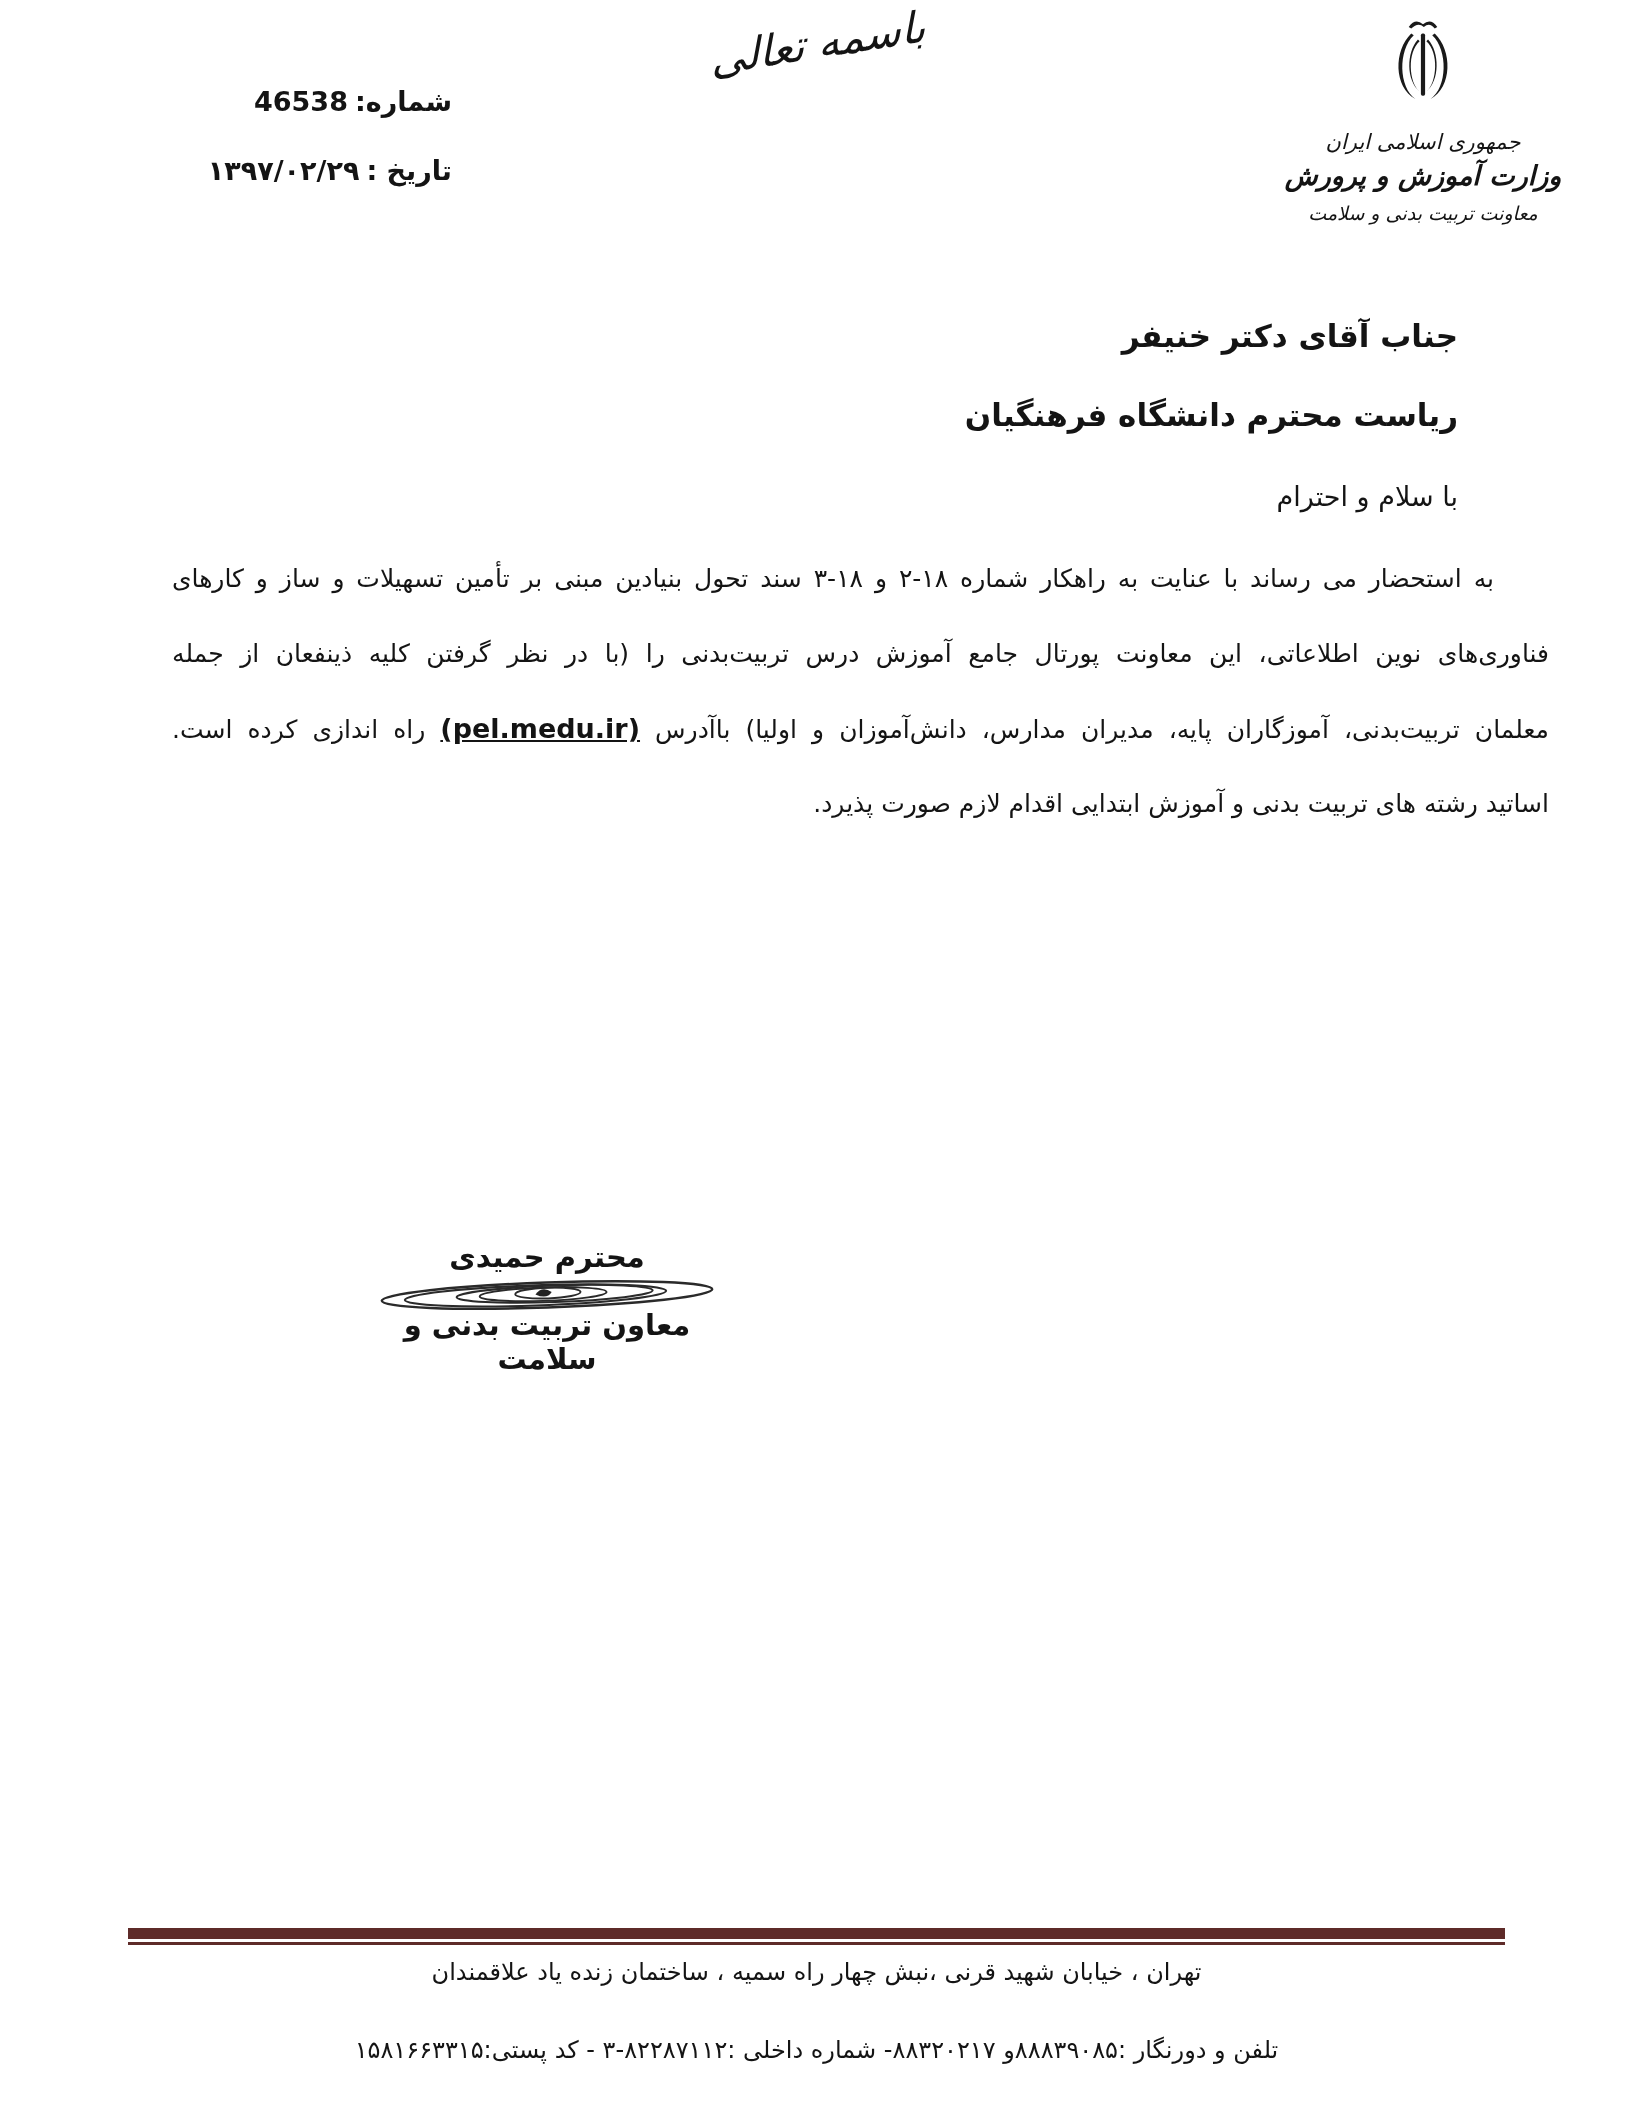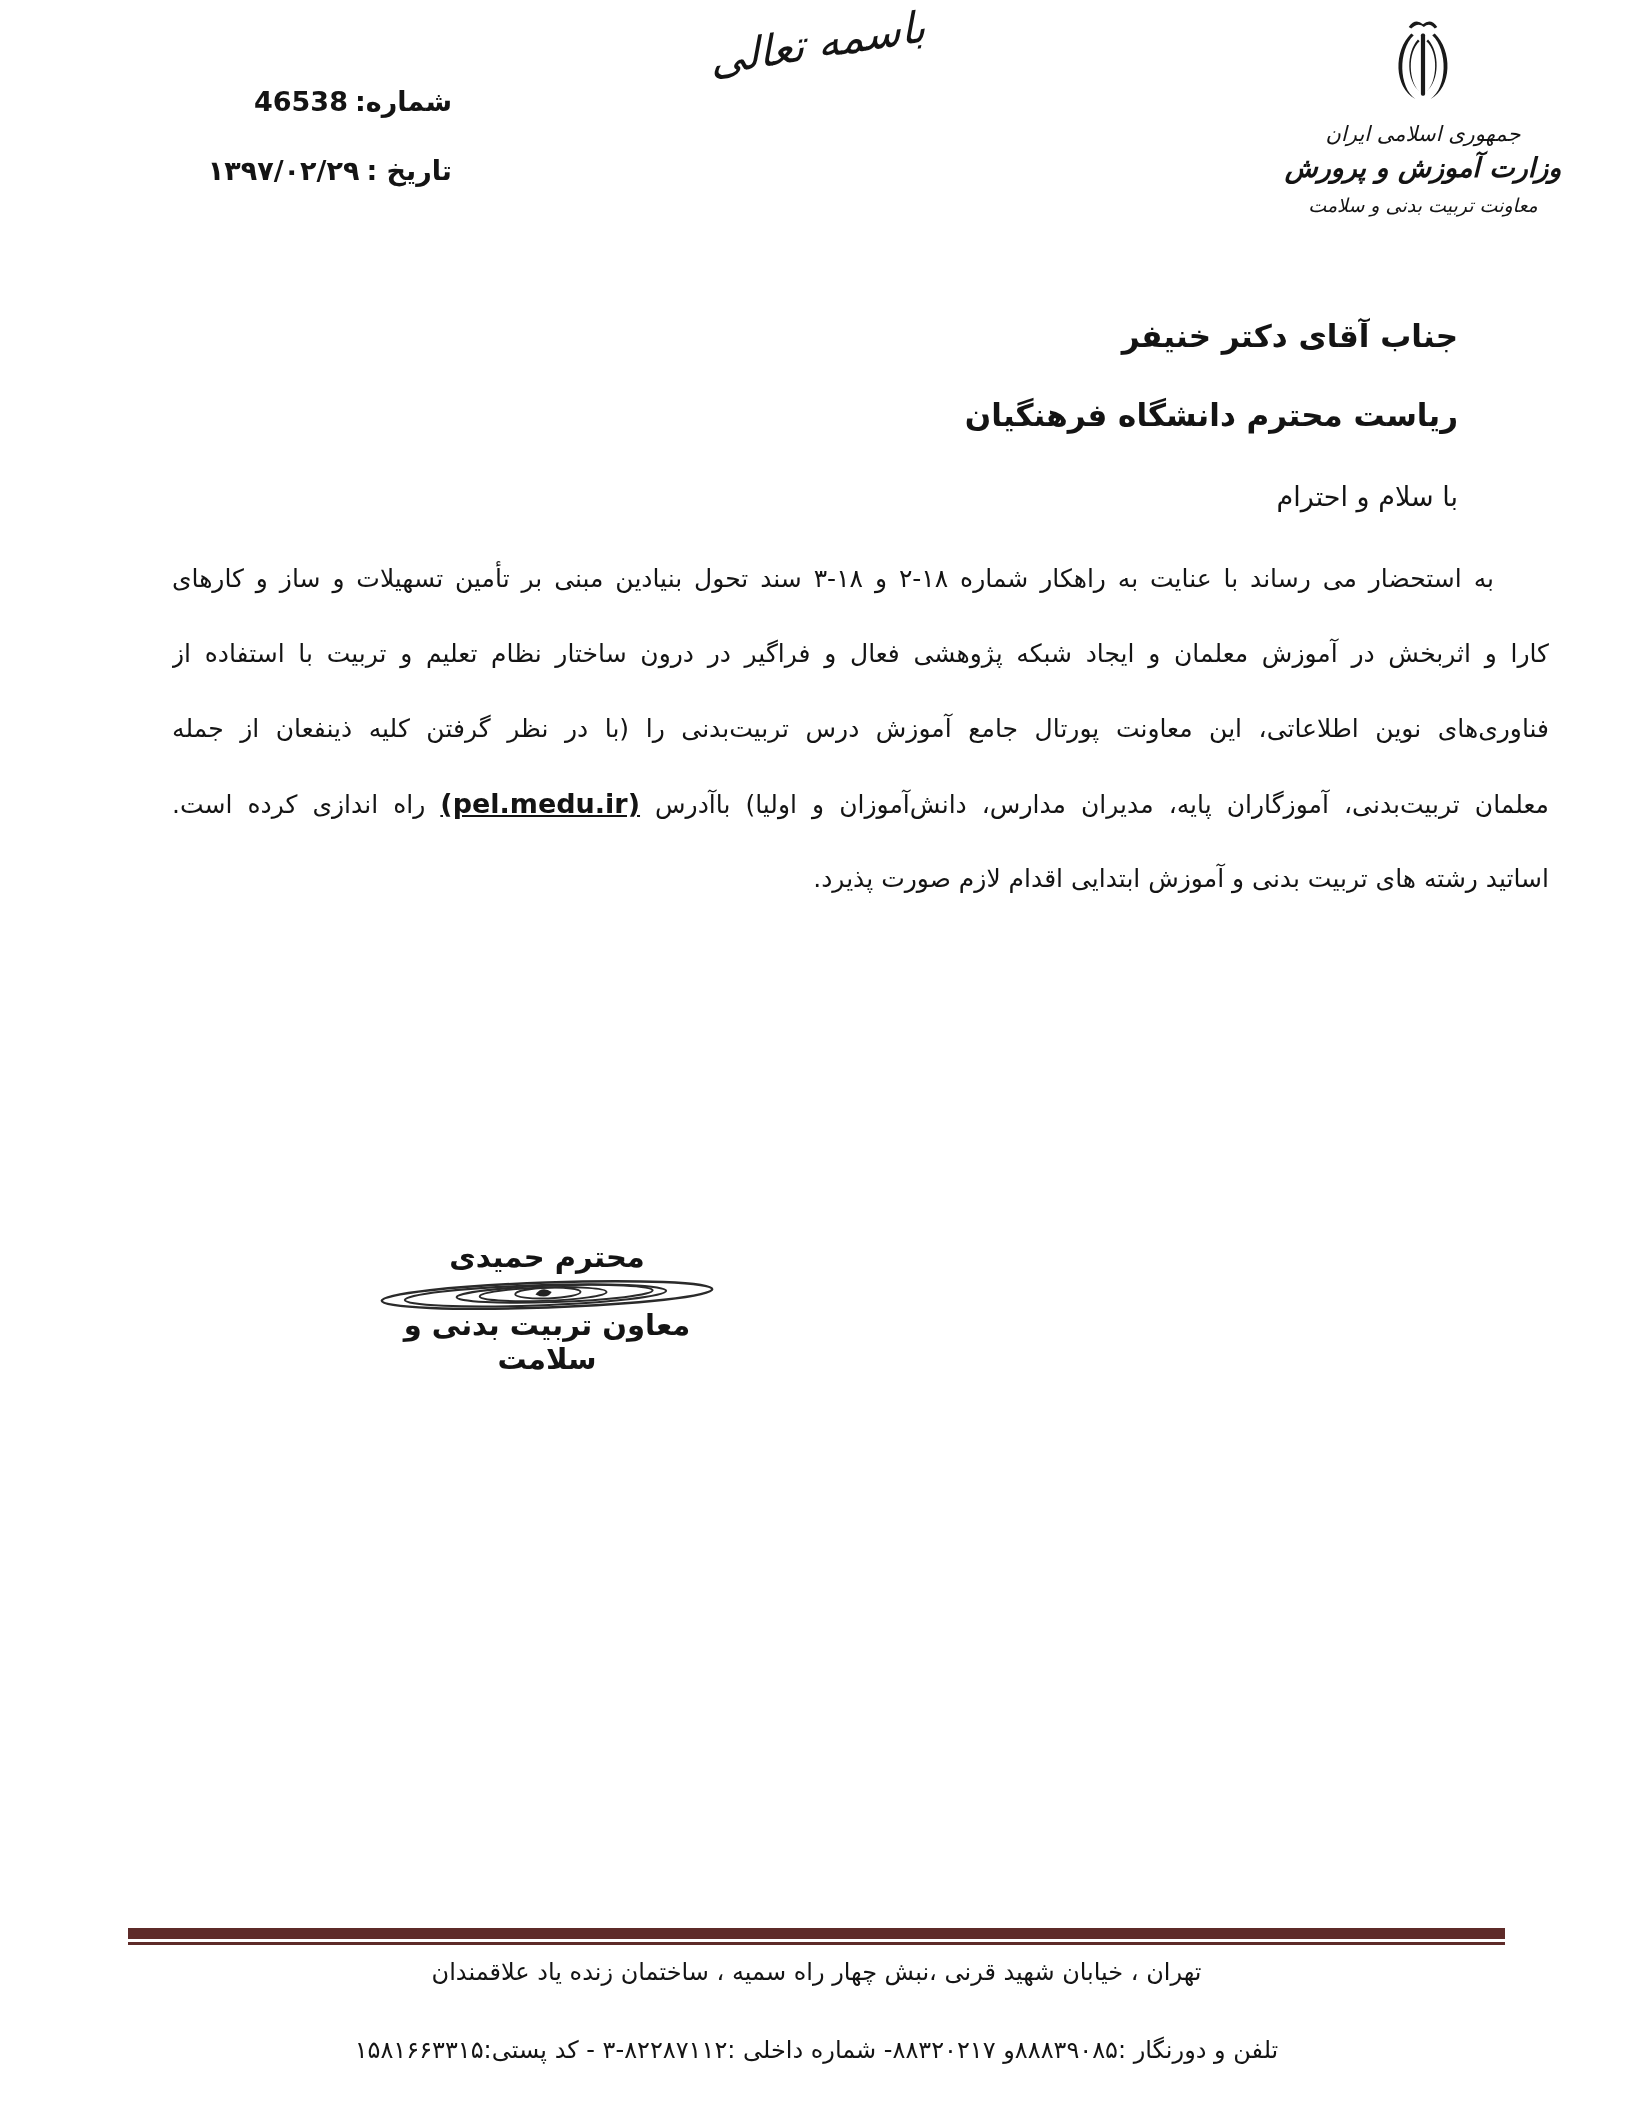--- a/index.html
+++ b/index.html
@@ -15,21 +15,21 @@
   #meta .meta-line{margin-bottom:38px;white-space:nowrap;}
   #meta .value{margin-right:7px;}
 
   
   #besmele{top:18px;left:668px;width:300px;text-align:center;
            font-size:43px;font-style:italic;transform:rotate(-9deg) skewX(-6deg);}
 
   
   #org{top:16px;left:1268px;width:310px;text-align:center;direction:rtl;}
   #org svg.emblem{display:block;margin:0 auto;width:84px;height:94px;}
-  .org-country{font-size:21px;font-style:italic;margin-top:12px;}
+  .org-country{font-size:21px;font-style:italic;margin-top:20px;}
   .org-ministry{font-size:27px;font-weight:bold;font-style:italic;margin-top:6px;}
   .org-dept{font-size:19px;font-style:italic;margin-top:11px;}
 
   
   #recipient{top:318px;right:174px;text-align:right;direction:rtl;}
   .r1{font-size:31px;font-weight:bold;margin-bottom:43px;}
   .r2{font-size:31px;font-weight:bold;margin-bottom:48px;}
   .salutation{font-size:27px;font-weight:normal;}
 
   
@@ -93,21 +93,20 @@
 </div>
 
 <div id="recipient" class="abs">
   <div class="r1">جناب آقای دکتر خنیفر</div>
   <div class="r2">ریاست محترم دانشگاه فرهنگیان</div>
   <div class="salutation">با سلام و احترام</div>
 </div>
 
 <div id="body" class="abs">
   <div class="bline first">به استحضار می رساند با عنایت به راهکار شماره ۱۸-۲ و ۱۸-۳ سند تحول بنیادین مبنی بر تأمین تسهیلات و ساز و کارهای</div>
-  <div class="bline">کارا و اثربخش در آموزش معلمان و ایجاد شبکه پژوهشی فعال و فراگیر در درون ساختار نظام تعلیم و تربیت با استفاده از</div>
   <div class="bline">فناوری‌های نوین اطلاعاتی، این معاونت پورتال جامع آموزش درس تربیت‌بدنی را (با در نظر گرفتن کلیه ذینفعان از جمله</div>
   <div class="bline">
     <span>معلمان تربیت‌بدنی، آموزگاران پایه، مدیران مدارس، دانش‌آموزان و اولیا) باآدرس </span><span class="url" dir="ltr">(pel.medu.ir)</span><span> راه اندازی کرده است.</span>
   </div>
   <div class="bline last">اساتید رشته های تربیت بدنی و آموزش ابتدایی اقدام لازم صورت پذیرد.</div>
 </div>
 
 <div id="sig" class="abs">
   <div class="sig-name">محترم حمیدی</div>
   <svg viewBox="0 0 360 56" xmlns="http://www.w3.org/2000/svg">

